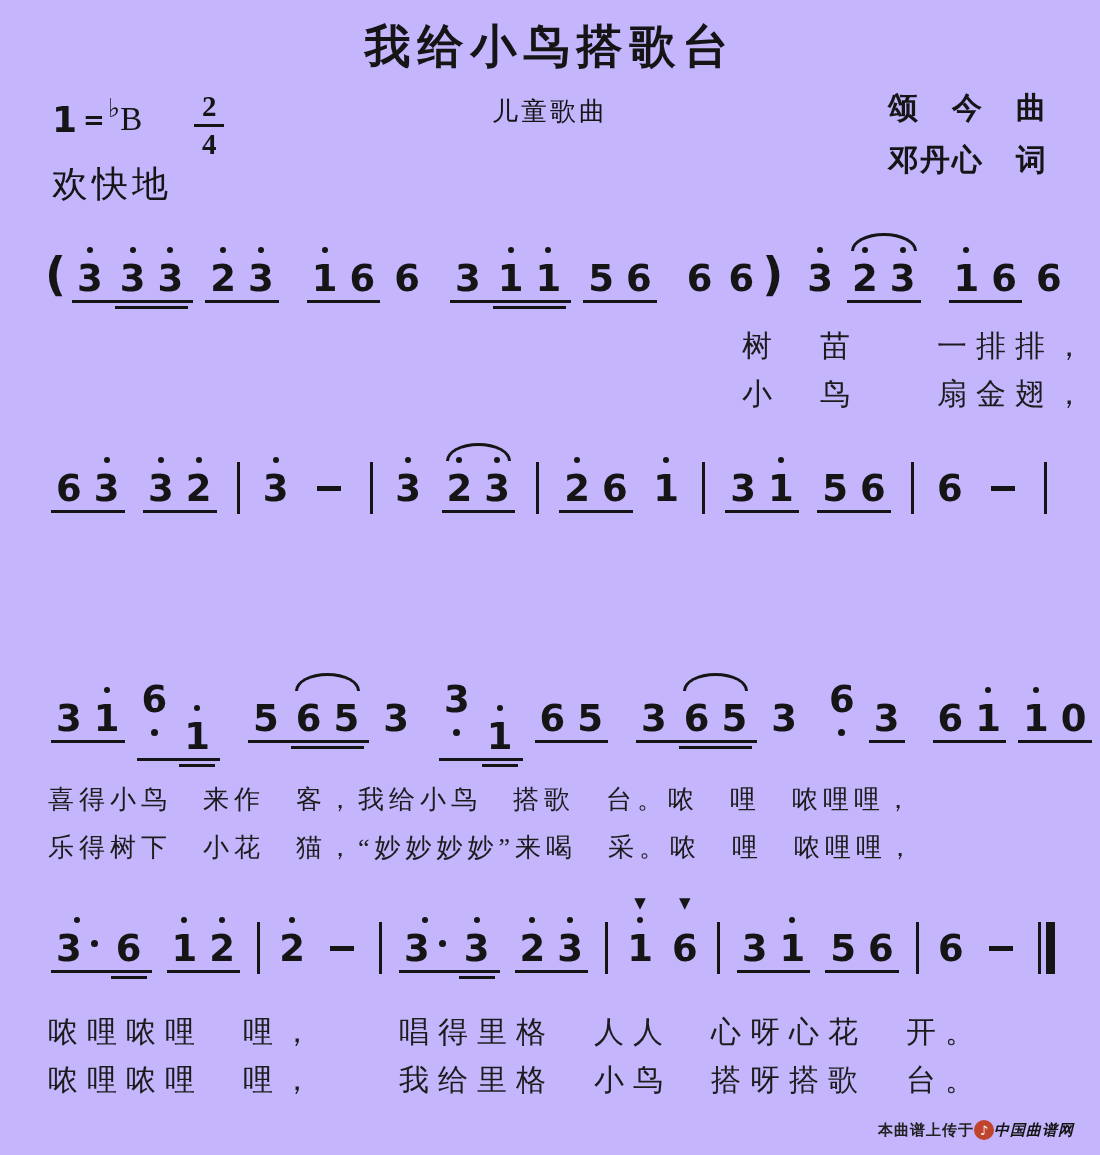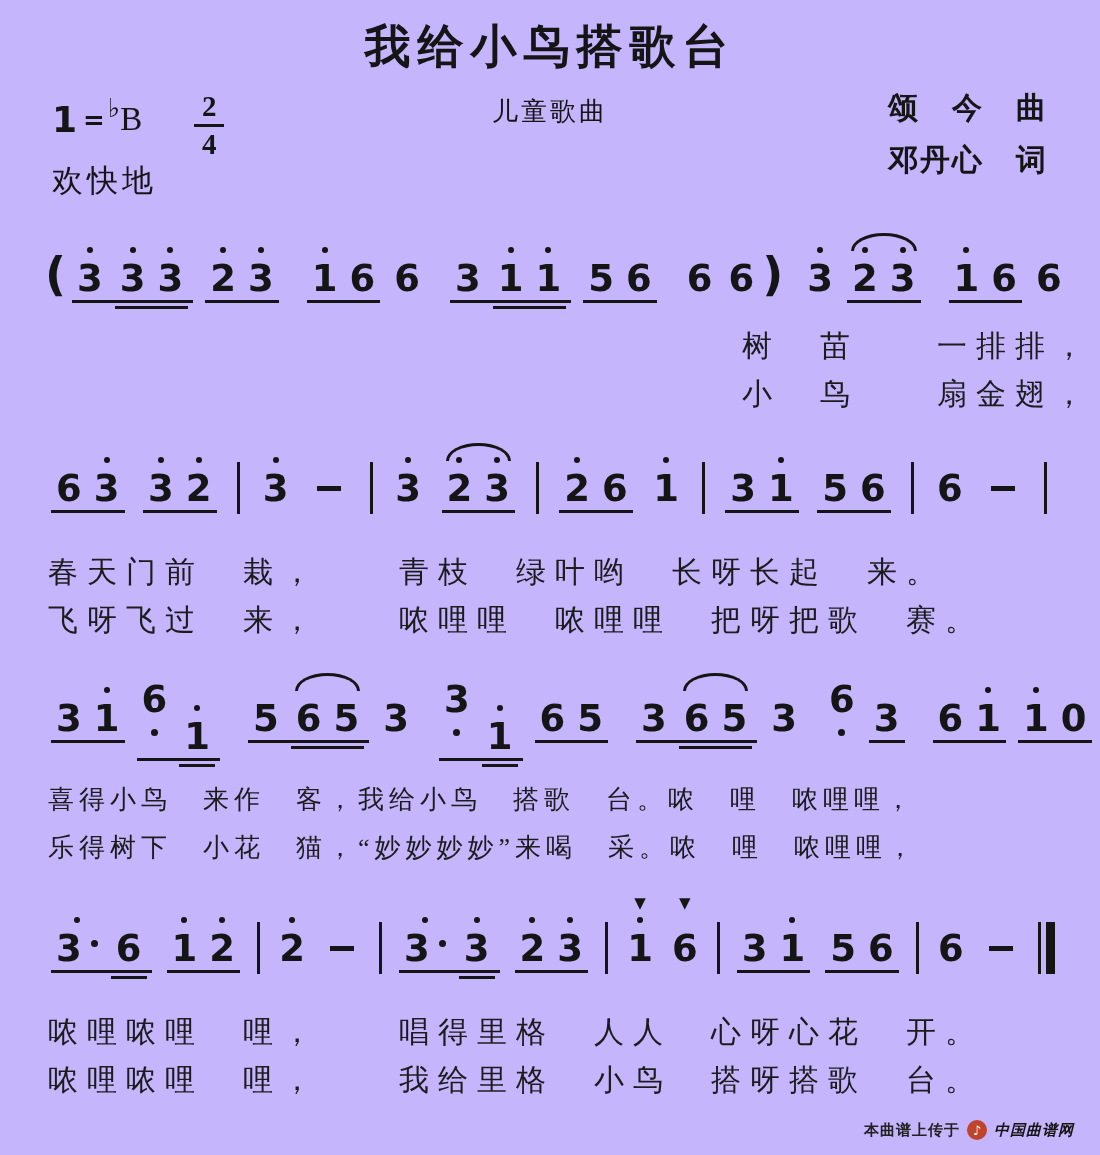--- a/index.html
+++ b/index.html
@@ -16,21 +16,21 @@
            font-size:30px;line-height:52px;letter-spacing:2px;}
   .keyrow{position:absolute;left:52px;top:86px;display:flex;align-items:center;}
   .k1{font-size:36px;font-weight:bold;}
   .keq{font-size:26px;margin:0 3px 0 6px;font-weight:bold;}
   .kflat{font-size:26px;position:relative;top:-11px;font-family:"Liberation Serif",serif;}
   .kb{font-size:33px;font-family:"Liberation Serif",serif;}
   .meter{display:inline-flex;flex-direction:column;align-items:center;margin-left:52px;
          font-family:"Liberation Serif",serif;font-size:29px;font-weight:bold;line-height:1.0;
          transform:translateY(6px);}
   .meter-bar{width:30px;height:3px;background:#151515;margin:3px 0;}
-  .tempo{position:absolute;left:52px;top:160px;font-size:31px;letter-spacing:4px;}
+  .tempo{position:absolute;left:52px;top:160px;font-size:36px;letter-spacing:4px;}
 
   
   .music-line{position:absolute;left:45px;right:45px;height:52px;
               display:flex;align-items:center;justify-content:space-between;}
   #sys1{top:252px;} #sys2{top:462px;} #sys3{top:692px;} #sys4{top:922px;}
 
   .note{position:relative;display:inline-block;margin:0 8px;
         font-size:37px;font-weight:bold;line-height:1;}
   .grp .note{margin:0 6px;}
   .odot{position:absolute;top:-13px;left:50%;transform:translateX(-50%);
@@ -53,21 +53,21 @@
 
   
   .lyr{position:absolute;font-family:"Liberation Serif",serif;color:#1c1c1c;
        font-size:30px;letter-spacing:9px;line-height:48px;white-space:nowrap;}
   #lyr1{left:742px;top:322px;}
   #lyr2{left:48px;top:548px;}
   #lyr3{left:48px;top:776px;font-size:26px;letter-spacing:5px;}
   #lyr4{left:48px;top:1008px;}
 
   
-  .footer{position:absolute;top:1120px;right:26px;display:flex;align-items:center;gap:7px;}
+  .footer{position:absolute;top:1120px;right:26px;display:flex;align-items:center;gap:0;}
   .f-pre{font-size:15px;font-weight:bold;color:#222;letter-spacing:1px;}
   .f-logo{width:20px;height:20px;border-radius:50%;background:#c0432b;color:#fff;
           display:flex;align-items:center;justify-content:center;font-size:13px;line-height:1;}
   .f-site{font-weight:bold;font-style:italic;font-size:15px;letter-spacing:1px;
           font-family:"DejaVu Sans",sans-serif;}
 </style>
 </head>
 <body>
 
 <div class="page">
@@ -196,24 +196,20 @@
       <span class="grp">
         <span class="note">5</span>
         <span class="note">6</span>
         <span class="uline" style="bottom: -6px;"></span>
       </span>
       <span class="bar"></span>
       <span class="note">6</span>
       <span class="dash"></span>
       <span class="bar"></span>
     </div>
-  <div id="lyr2" class="lyr">
-      <div class="lyr-row">春天门前　栽，　　青枝　绿叶哟　长呀长起　来。</div>
-      <div class="lyr-row">飞呀飞过　来，　　哝哩哩　哝哩哩　把呀把歌　赛。</div>
-    </div>
 
   <div id="sys3" class="music-line">
       <span class="grp">
         <span class="note">3</span>
         <span class="note"><span class="odot"></span>1</span>
         <span class="uline" style="bottom: -6px;"></span>
       </span>
       <span class="grp">
         <span class="note">6<span class="aug"></span></span>
         <span class="grp">

